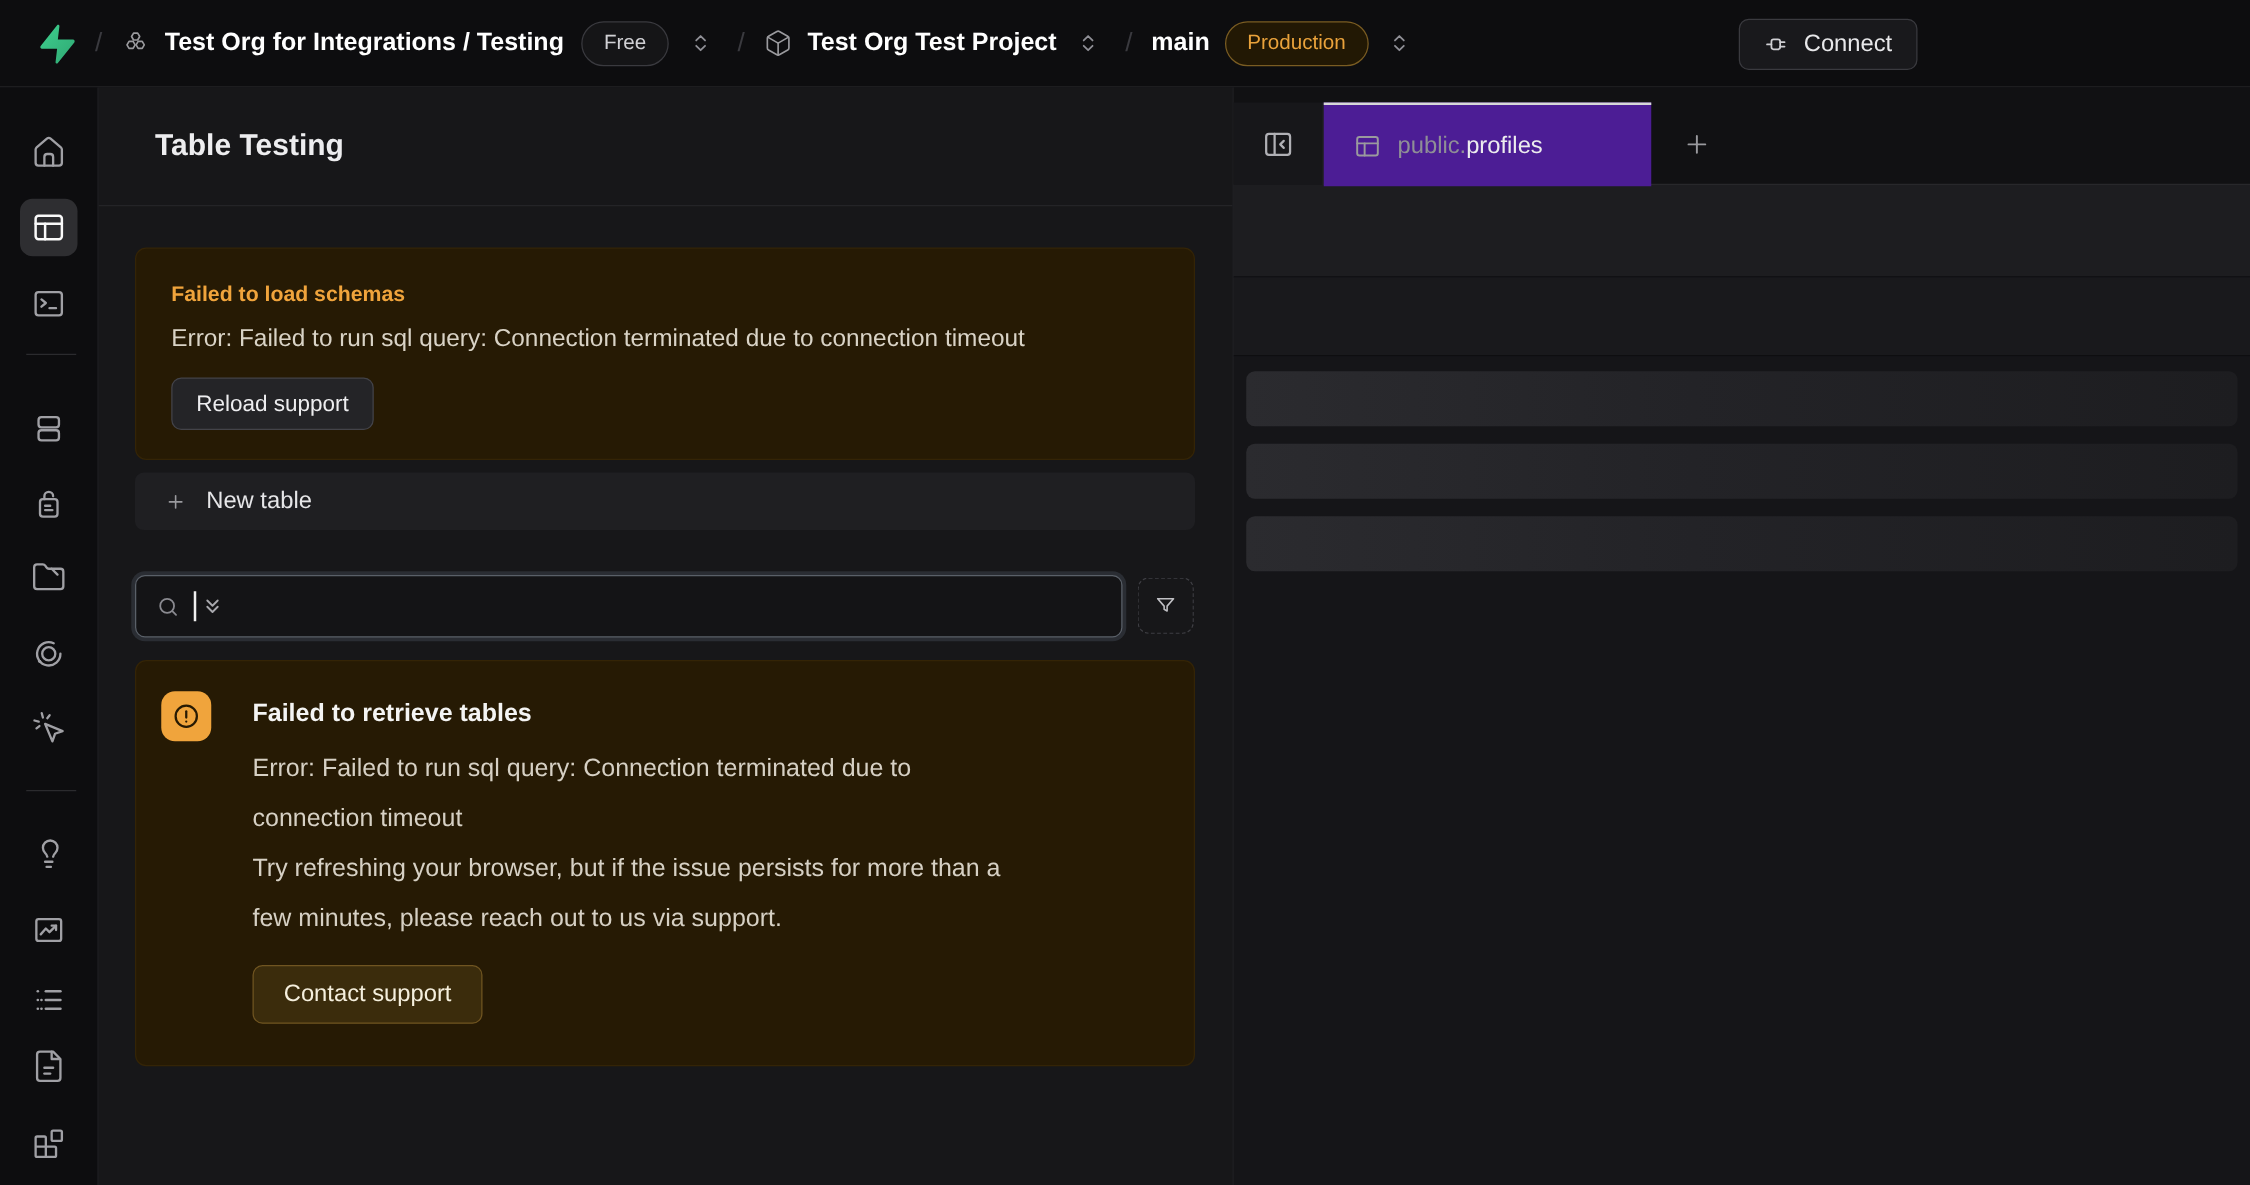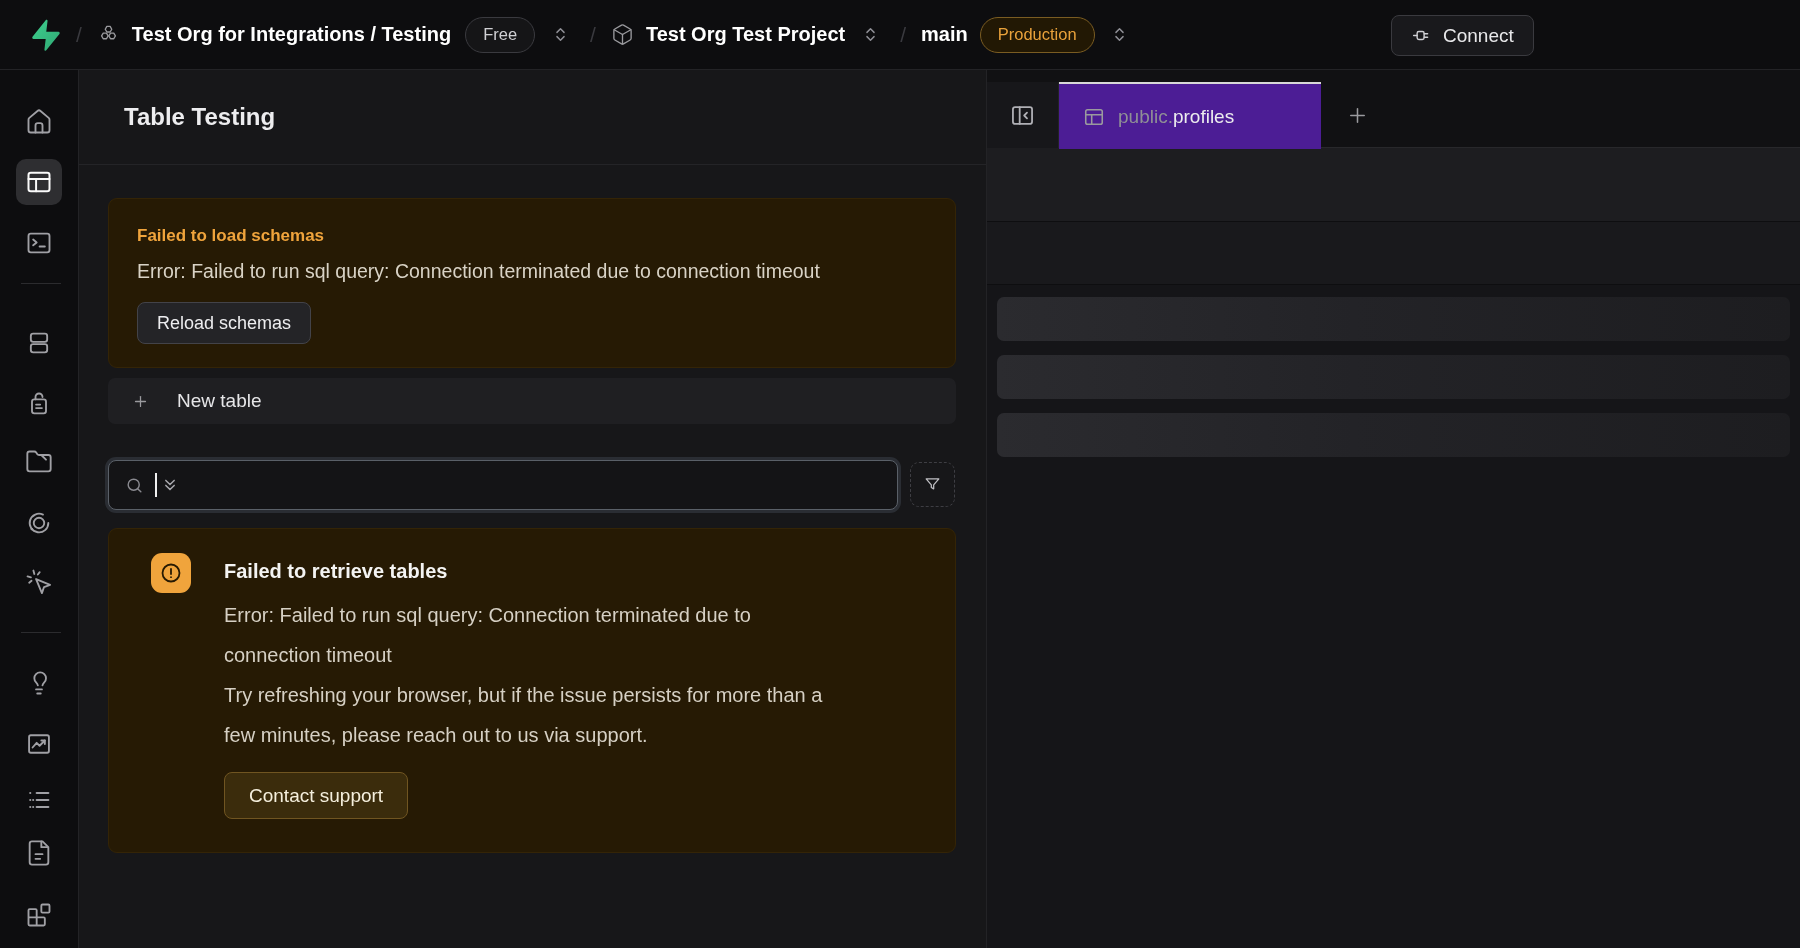--- a/index.html
+++ b/index.html
@@ -49,42 +49,42 @@
     border:1px solid #342406; border-radius:9px; }
   .warn-box.one { top:128px; height:170px; padding:27px 28px; }
   .warn-title { color:#f0a43c; font-size:17px; font-weight:700; }
   .warn-msg { color:#d9d3c6; font-size:19.5px; margin-top:14px; }
   .btn-neutral { display:inline-flex; align-items:center; margin-top:19px; height:42px;
     padding:0 19px; background:#242427; border:1px solid #434349; border-radius:8px;
     color:#ededef; font-size:18px; font-weight:500; cursor:pointer; }
 
   .new-table-row { position:absolute; left:29px; top:308px; width:848px; height:46px;
     background:#1f1f22; border-radius:7px; display:flex; align-items:center;
-    padding-left:24px; gap:28px; border:none; cursor:pointer; }
+    padding-left:24px; gap:16px; border:none; cursor:pointer; }
   .new-table-row svg { width:17px; height:17px; color:#9a9a9e; flex:none; }
   .new-table-row span { font-size:19px; color:#e6e6e8; }
 
   .search-wrap { position:absolute; left:29px; top:390px; width:790px; height:50px;
     background:#141416; border:1px solid #5a6068; border-radius:8px;
     box-shadow:0 0 0 3px rgba(95,105,120,.28);
     display:flex; align-items:center; padding:0 14px 0 16px; }
   .search-wrap .mag { width:19px; height:19px; color:#8a8a90; flex:none; }
   .caret { width:2px; height:24px; background:#f0f0f0; margin-left:11px; flex:none; }
   .search-input { flex:1; background:transparent; border:none; outline:none;
     color:#e6e6e8; font-size:19px; font-family:inherit; padding-left:1px; }
   .search-input::placeholder { color:#56565e; }
   .search-expand { background:none; border:none; color:#a8a8ad; width:26px; height:26px;
     cursor:pointer; flex:none; display:flex; align-items:center; justify-content:center; }
   .search-expand svg { width:20px; height:20px; }
   .filter-btn { position:absolute; left:831px; top:392px; width:45px; height:45px;
     background:transparent; border:1px dashed #3e3e43; border-radius:9px; color:#c0c0c4;
     cursor:pointer; display:flex; align-items:center; justify-content:center; }
   .filter-btn svg { width:19px; height:19px; }
 
-  .warn-box.two { top:458px; height:325px; padding:24px 42px; display:flex; gap:33px; }
+  .warn-box.two { top:458px; height:325px; padding:24px 20px; display:flex; gap:33px; }
   .alert-chip { width:40px; height:40px; flex:none; background:#f0a43c; border-radius:11px;
     display:flex; align-items:center; justify-content:center; color:#271a03; }
   .alert-chip svg { width:24px; height:24px; }
   .warn2-title { font-size:20px; font-weight:700; color:#f4f4f3; margin-top:7px; }
   .warn2-p { font-size:20px; line-height:40px; color:#d6d0c4; max-width:600px; margin-top:12px; }
   .warn2-p + .warn2-p { margin-top:0; }
   .btn-warning { display:inline-flex; align-items:center; margin-top:17px; height:47px;
     padding:0 24px; background:#3b2c0c; border:1px solid #705521; border-radius:8px;
     color:#f5efdd; font-size:19px; font-weight:500; cursor:pointer; }
 
@@ -292,21 +292,21 @@
 </nav>
 
 <section class="panel-left">
   <div class="panel-left-header">
     <h1 class="panel-title">Table Testing</h1>
   </div>
 
   <div class="warn-box one">
     <div class="warn-title">Failed to load schemas</div>
     <div class="warn-msg">Error: Failed to run sql query: Connection terminated due to connection timeout</div>
-    <button class="btn-neutral">Reload schemas</button>
+    <button class="btn-neutral">Reload support</button>
   </div>
 
   <button class="new-table-row">
     <svg viewBox="0 0 24 24" fill="none" stroke="currentColor" stroke-width="1.8" stroke-linecap="round">
         <path d="M12 5v14"></path>
         <path d="M5 12h14"></path>
       </svg>
     <span>New table</span>
   </button>
 

